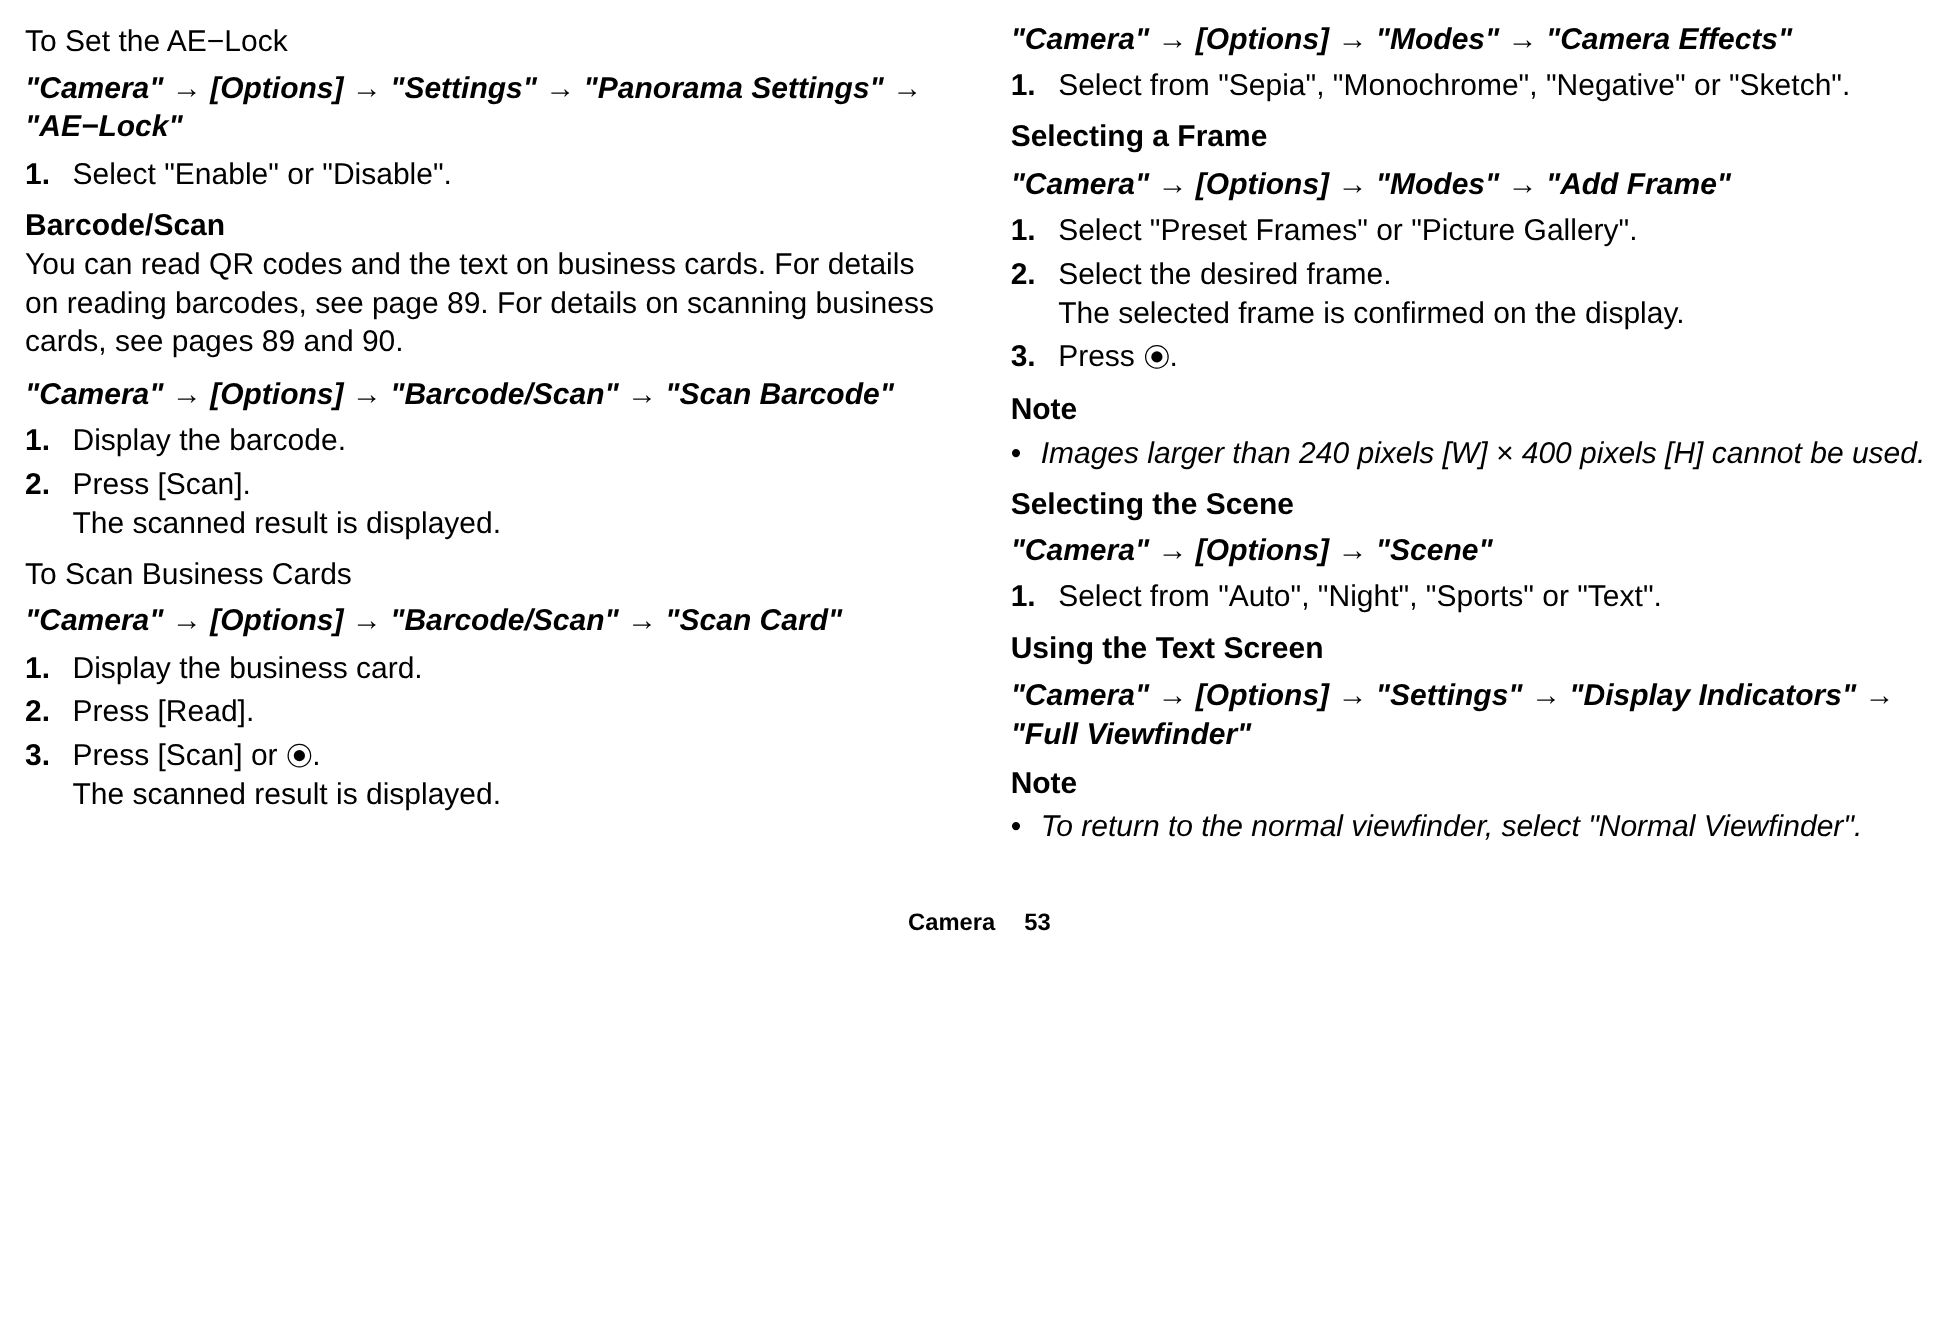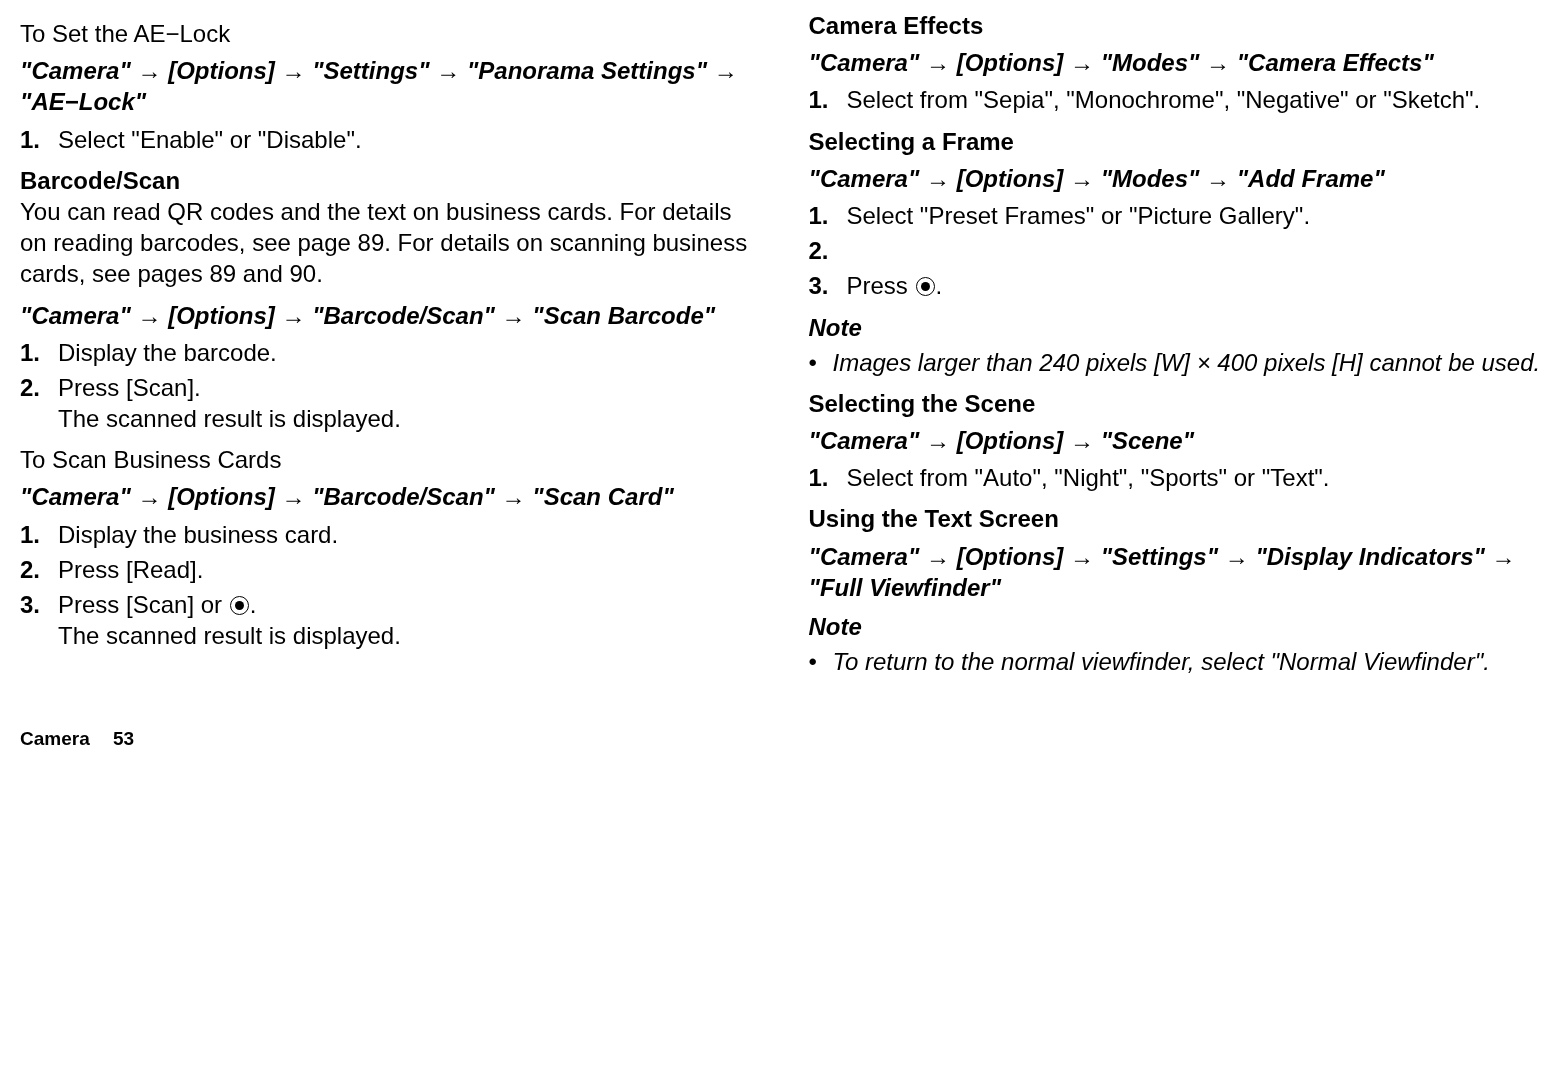--- a/index.html
+++ b/index.html
@@ -49,21 +49,20 @@
   }
   .ordered .num {
     font-weight: 700;
     min-width: 24px;
   }
   .step-sub {
     font-weight: 400;
   }
   .note-label {
     font-weight: 700;
-    font-style: italic;
     margin: 8px 0 0 0;
   }
   .note-bullets {
     margin: 4px 0 10px 0;
     padding-left: 0;
   }
   .note-bullets li {
     list-style: none;
     display: flex;
     gap: 12px;
@@ -89,21 +88,21 @@
   }
   .center-icon::after {
     content: "";
     position: absolute;
     top: 4px; left: 4px; right: 4px; bottom: 4px;
     background: #000;
     border-radius: 50%;
   }
   .footer {
     margin-top: 40px;
-    text-align: left;
+    text-align: center;
     font-size: 19px;
     font-weight: 700;
   }
   .footer .pg {
     margin-left: 18px;
   }
 </style>
 </head>
 <body>
 
@@ -154,38 +153,41 @@
           <span>Press [Scan] or </span><span class="center-icon"></span><span>.</span><br>
           <span class="step-sub">The scanned result is displayed.</span>
         </span>
       </li>
     </ul>
 
   </div>
 
   <div class="col">
 
-    <p class="bold-heading" style="margin-top:0">Camera Effects</p>
     <p class="nav-path">"Camera" → [Options] → "Modes" → "Camera Effects"</p>
     <ul class="ordered">
       <li>
         <span class="num">1.</span>
         <span>Select from "Sepia", "Monochrome", "Negative" or "Sketch".</span>
       </li>
     </ul>
 
     <p class="bold-heading">Selecting a Frame</p>
     <p class="nav-path">"Camera" → [Options] → "Modes" → "Add Frame"</p>
     <ul class="ordered">
       <li>
         <span class="num">1.</span>
         <span>Select "Preset Frames" or "Picture Gallery".</span>
       </li>
       <li>
         <span class="num">2.</span>
+        <span>
+          <span>Select the desired frame.</span><br>
+          <span class="step-sub">The selected frame is confirmed on the display.</span>
+        </span>
       </li>
       <li>
         <span class="num">3.</span>
         <span>
           <span>Press </span><span class="center-icon"></span><span>.</span>
         </span>
       </li>
     </ul>
 
     <p class="note-label">Note</p>

